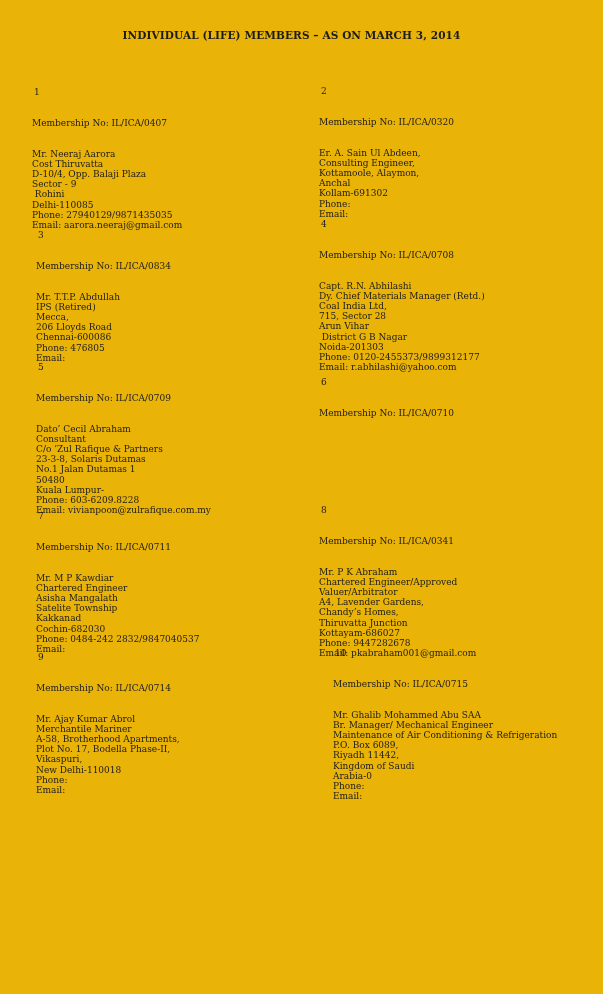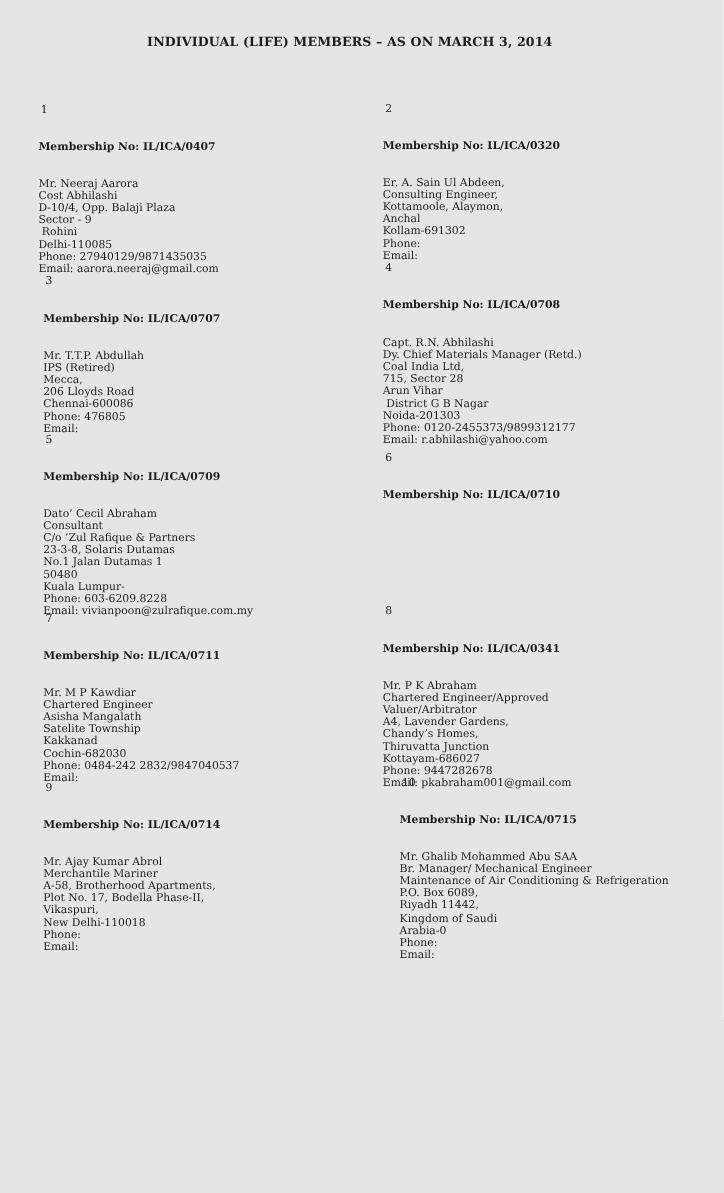--- a/index.html
+++ b/index.html
@@ -1,20 +1,20 @@
 <!DOCTYPE html>
 <html><head>
 <meta charset="utf-8">
 <style>
   html, body { margin: 0; padding: 0; background: #ffffff; }
   .page {
     position: relative;
     width: 603px;
     height: 994px;
-    background: #e5e5e5;
+    background: #eab308;
     font-family: "DejaVu Serif", serif;
     color: #1c1c1c;
     overflow: hidden;
   }
   .title {
     position: absolute;
     top: 29px;
     left: 0;
     width: 583px;
     margin: 0;
@@ -25,21 +25,21 @@
     letter-spacing: 0.1px;
     white-space: pre;
   }
   .entry {
     position: absolute;
     font-size: 9px;
     line-height: 10.2px;
     white-space: pre;
   }
   .entry .num { padding-left: 2px; }
-  .entry .mno { font-weight: bold; }
+  .entry .mno { font-weight: normal; }
   
   .e1  { top: 67px;  left: 32px;  }
   .e2  { top: 66px;  left: 319px; }
   .e3  { top: 210px; left: 36px;  }
   .e4  { top: 199px; left: 319px; }
   .e5  { top: 342px; left: 36px;  }
   .e6  { top: 357px; left: 319px; }
   .e7  { top: 491px; left: 36px;  }
   .e8  { top: 485px; left: 319px; }
   .e9  { top: 632px; left: 36px;  }
@@ -47,32 +47,32 @@
 </style>
 </head>
 <body>
 
 <div class="page">
   <h1 class="title">INDIVIDUAL (LIFE) MEMBERS – AS ON MARCH 3, 2014</h1>
 
   <div class="entry e1">
     <div class="num">1</div>
     <div class="mno">Membership No: IL/ICA/0407</div>
-    <div class="lines"><div class="line">Mr. Neeraj Aarora</div><div class="line">Cost Abhilashi</div><div class="line">D-10/4, Opp. Balaji Plaza</div><div class="line">Sector - 9</div><div class="line"> Rohini</div><div class="line">Delhi-110085</div><div class="line">Phone: 27940129/9871435035</div><div class="line">Email: aarora.neeraj@gmail.com</div></div>
+    <div class="lines"><div class="line">Mr. Neeraj Aarora</div><div class="line">Cost Thiruvatta</div><div class="line">D-10/4, Opp. Balaji Plaza</div><div class="line">Sector - 9</div><div class="line"> Rohini</div><div class="line">Delhi-110085</div><div class="line">Phone: 27940129/9871435035</div><div class="line">Email: aarora.neeraj@gmail.com</div></div>
   </div>
 
   <div class="entry e2">
     <div class="num">2</div>
     <div class="mno">Membership No: IL/ICA/0320</div>
     <div class="lines"><div class="line">Er. A. Sain Ul Abdeen,</div><div class="line">Consulting Engineer,</div><div class="line">Kottamoole, Alaymon,</div><div class="line">Anchal</div><div class="line">Kollam-691302</div><div class="line">Phone:</div><div class="line">Email:</div></div>
   </div>
 
   <div class="entry e3">
     <div class="num">3</div>
-    <div class="mno">Membership No: IL/ICA/0707</div>
+    <div class="mno">Membership No: IL/ICA/0834</div>
     <div class="lines"><div class="line">Mr. T.T.P. Abdullah</div><div class="line">IPS (Retired)</div><div class="line">Mecca,</div><div class="line">206 Lloyds Road</div><div class="line">Chennai-600086</div><div class="line">Phone: 476805</div><div class="line">Email:</div></div>
   </div>
 
   <div class="entry e4">
     <div class="num">4</div>
     <div class="mno">Membership No: IL/ICA/0708</div>
     <div class="lines"><div class="line">Capt. R.N. Abhilashi</div><div class="line">Dy. Chief Materials Manager (Retd.)</div><div class="line">Coal India Ltd,</div><div class="line">715, Sector 28</div><div class="line">Arun Vihar</div><div class="line"> District G B Nagar</div><div class="line">Noida-201303</div><div class="line">Phone: 0120-2455373/9899312177</div><div class="line">Email: r.abhilashi@yahoo.com</div></div>
   </div>
 
   <div class="entry e5">

